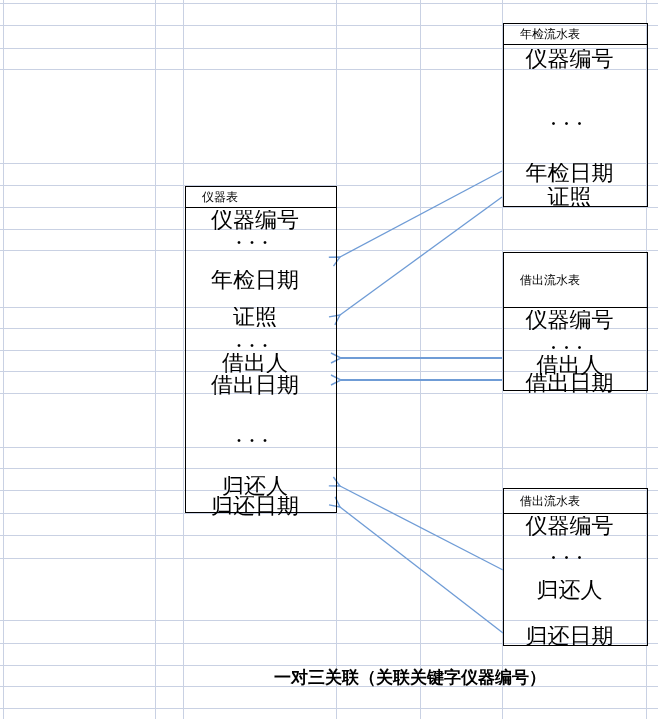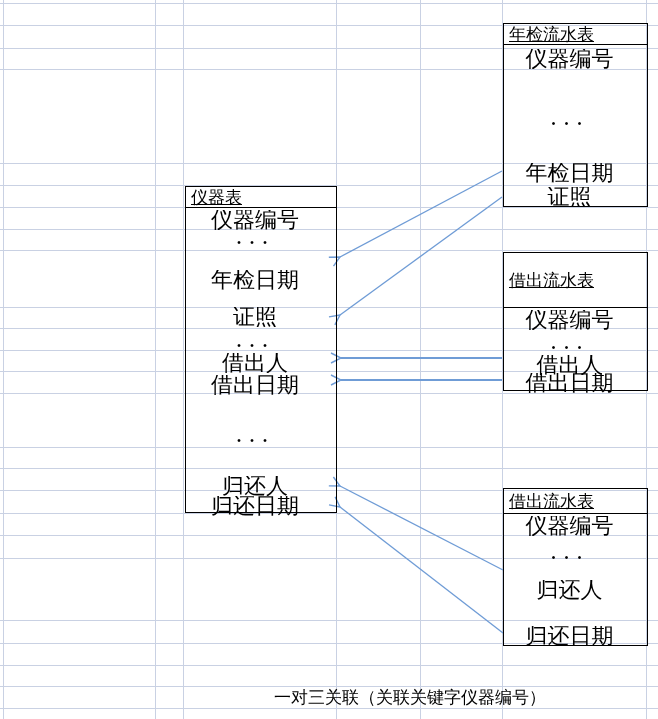--- a/index.html
+++ b/index.html
@@ -11,35 +11,35 @@
   }
   #overlay{position:absolute;left:0;top:0;width:658px;height:719px;}
   .tbox{
     position:absolute;box-sizing:border-box;
     border:1.5px solid var(--border,#000);
     background:transparent;
   }
   .ttitle{
     position:absolute;left:0;right:0;top:0;box-sizing:border-box;
     border-bottom:1.5px solid var(--border,#000);
-    padding-left:5px;font-size:17px;display:flex;align-items:center;
-    white-space:nowrap;overflow:hidden;text-decoration:underline;
+    padding-left:16px;font-size:12px;display:flex;align-items:center;
+    white-space:nowrap;overflow:hidden;
   }
   .fld{
     position:absolute;left:3px;right:15px;height:20px;line-height:20px;
     font-size:22px;white-space:nowrap;overflow:hidden;text-align:center;
   }
   .dots{letter-spacing:6px;}
   .note{
     position:absolute;left:4px;top:328px;width:152px;
     font-size:17px;line-height:25px;
   }
   .caption{
-    position:absolute;left:240px;top:686px;width:340px;
-    font-size:17px;line-height:22px;text-align:center;white-space:nowrap;
+    position:absolute;left:240px;top:666px;width:340px;
+    font-size:17px;line-height:22px;text-align:center;white-space:nowrap;font-weight:bold;
   }
 </style>
 </head>
 <body>
 
 <div class="canvas" style="--bg: #ffffff; --grid: #c9d1e3; --arrow: #6f9cd6; --border: #000000; --text: #000000;">
 
   <svg id="overlay" viewBox="0 0 658 719">
       <defs>
         <marker id="ah" markerUnits="userSpaceOnUse" markerWidth="14" markerHeight="14" viewBox="0 0 14 14" refX="2" refY="7" orient="auto">

